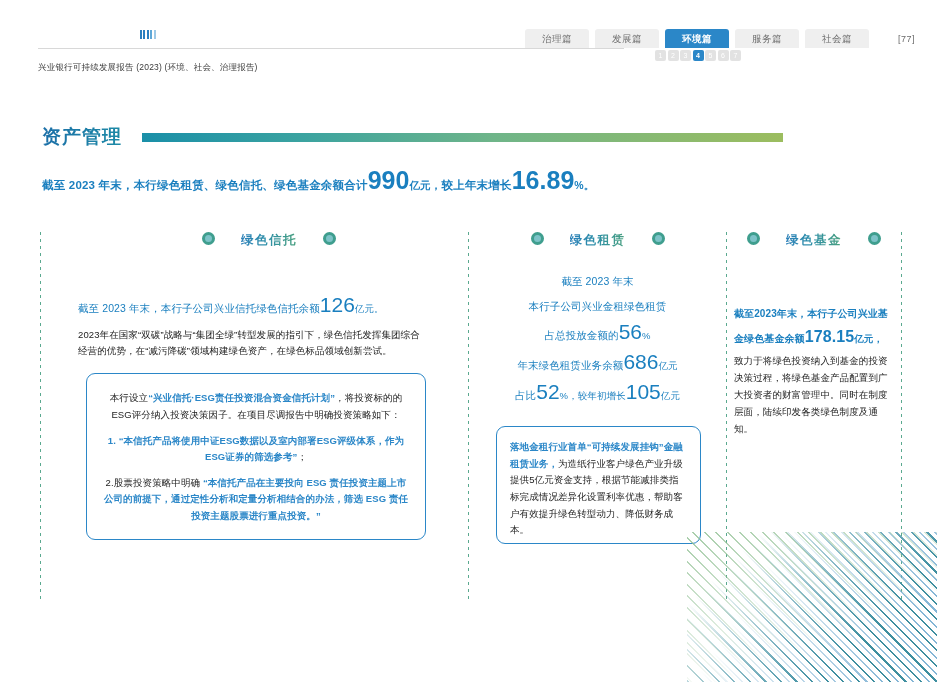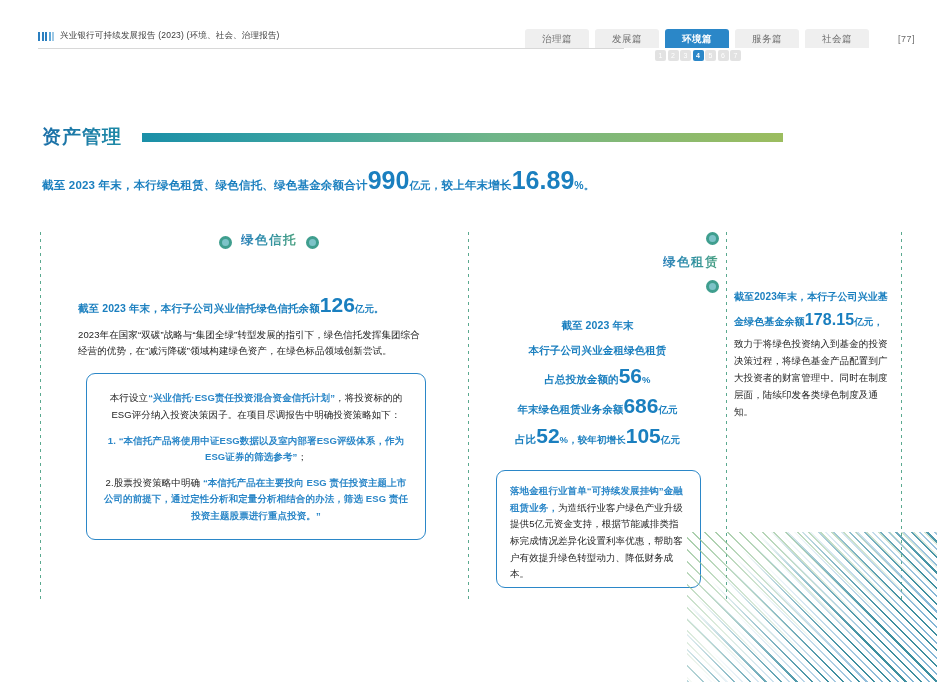--- a/index.html
+++ b/index.html
@@ -6,21 +6,21 @@
   html, body {
     width: 937px; height: 682px;
     background: #ffffff;
     font-family: "Liberation Sans", "DejaVu Sans", sans-serif;
     overflow: hidden;
   }
   .page { position: relative; width: 937px; height: 682px; background: #fff; }
 
   
   .header { position: absolute; left: 0; top: 0; width: 937px; height: 62px; }
-  .brand { position: absolute; left: 38px; top: 30px; display: flex; align-items: center; gap: 6px; }
+  .brand { position: absolute; left: 38px; top: 30px; display: flex; align-items: center; gap: 23px; flex-direction: column; }
   .brand-logo { display: flex; align-items: flex-end; gap: 1.5px; height: 9px; }
   .brand-logo i { display: block; width: 2px; height: 9px; background: #2b7fc0; }
   .brand-logo i:nth-child(4) { background: #5fa8d8; }
   .brand-logo i:nth-child(5) { background: #9ec9e6; }
   .brand-text { font-size: 8.5px; color: #3a3a3a; letter-spacing: .2px; white-space: nowrap; }
 
   .header-rule { position: absolute; left: 38px; top: 48px; width: 586px; height: 1px; background: #d8d8d8; }
 
   .tabs { position: absolute; right: 68px; top: 29px; display: flex; gap: 6px; }
   .tab {
@@ -64,57 +64,57 @@
   .vdash {
     position: absolute; top: 0; width: 1px; height: 368px;
     background-image: linear-gradient(to bottom, #5aa98f 0 3px, transparent 3px 7px);
     background-size: 1px 7px;
   }
   .vd1 { left: 0px; }
   .vd2 { left: 428px; }
   .vd3 { left: 686px; }
   .vd4 { left: 861px; }
 
-  .colhead { display: flex; align-items: flex-end; justify-content: center; gap: 9px; }
+  .colhead { display: flex; align-items: flex-start; justify-content: center; gap: 26px; }
   .ring { width: 13px; height: 13px; border-radius: 50%; border: 3px solid #3f9e8e;
           background: #7dc3c8; box-sizing: border-box; }
   .colhead-text {
     font-size: 12.5px; font-weight: bold; letter-spacing: 1.5px;
     background: linear-gradient(90deg, #2a7fb8 0%, #2e8fa8 45%, #49a07e 100%);
     -webkit-background-clip: text; background-clip: text; color: transparent;
   }
 
   .c1 { position: absolute; left: 8px; top: 0; width: 414px; }
   .c2 { position: absolute; left: 436px; top: 0; width: 243px; }
   .c3 { position: absolute; left: 694px; top: 0; width: 160px; }
 
   .c1 .colhead { margin-left: 28px; }
 
   .stat-line {
-    font-size: 10.5px; font-weight: bold; color: #1a7fbf; letter-spacing: .1px;
+    font-size: 10.5px; font-weight: normal; color: #1a7fbf; letter-spacing: .1px;
   }
   .stat-line .big { font-size: 21px; letter-spacing: 0; }
   .stat-line .unit { font-size: 9.5px; }
 
   .c1-stat { margin-top: 44px; padding-left: 30px; white-space: nowrap; }
   .c1-para {
     margin-top: 10px; padding-left: 30px; width: 380px;
     font-size: 9.5px; line-height: 1.65; color: #1c1c1c; letter-spacing: .1px;
   }
 
   .roundbox {
     position: relative; margin-top: 15px; margin-left: 38px; width: 340px;
     border: 1px solid #2b87c8; border-radius: 9px; padding: 16px 16px 14px 16px;
   }
   .roundbox p { font-size: 9.5px; line-height: 1.75; color: #1c1c1c; letter-spacing: .1px; text-align: center; }
   .roundbox p + p { margin-top: 9px; }
   .hl { color: #2b87c8; font-weight: bold; }
 
   
-  .c2 .colhead { margin-top: 0; flex-direction: column; }
+  .c2 .colhead { margin-top: 0; }
   .c2-stats { margin-top: 26px; text-align: center; }
   .c2-stats .row { margin-top: 11px; white-space: nowrap; }
   .c2-stats .row.tight { margin-top: 6px; }
   .c2box {
     margin-top: 22px; margin-left: 20px; width: 205px;
     border: 1px solid #2b87c8; border-radius: 9px; padding: 12px 13px 4px 13px;
   }
   .c2box p { font-size: 9.5px; line-height: 1.75; color: #1c1c1c; letter-spacing: .1px; }
 
   
@@ -263,20 +263,25 @@
       </div>
 
       <div class="c2box">
         <p>
           <span class="hl">落地金租行业首单“可持续发展挂钩”金融租赁业务，</span><span>为造纸行业客户绿色产业升级提供5亿元资金支持，根据节能减排类指标完成情况差异化设置利率优惠，帮助客户有效提升绿色转型动力、降低财务成本。</span>
         </p>
       </div>
     </div>
 
     <div class="c3">
+      <div class="colhead">
+        <span class="ring"></span>
+        <span class="colhead-text">绿色基金</span>
+        <span class="ring"></span>
+      </div>
 
       <div class="c3-body">
         <span class="lead">
           <span>截至2023年末，本行子公司兴业基金绿色基金余额</span><span class="big">178.15</span><span class="unit">亿元，</span>
         </span><span>致力于将绿色投资纳入到基金的投资决策过程，将绿色基金产品配置到广大投资者的财富管理中。同时在制度层面，陆续印发各类绿色制度及通知。</span>
       </div>
     </div>
   </div>
 
   <div class="stripes">

